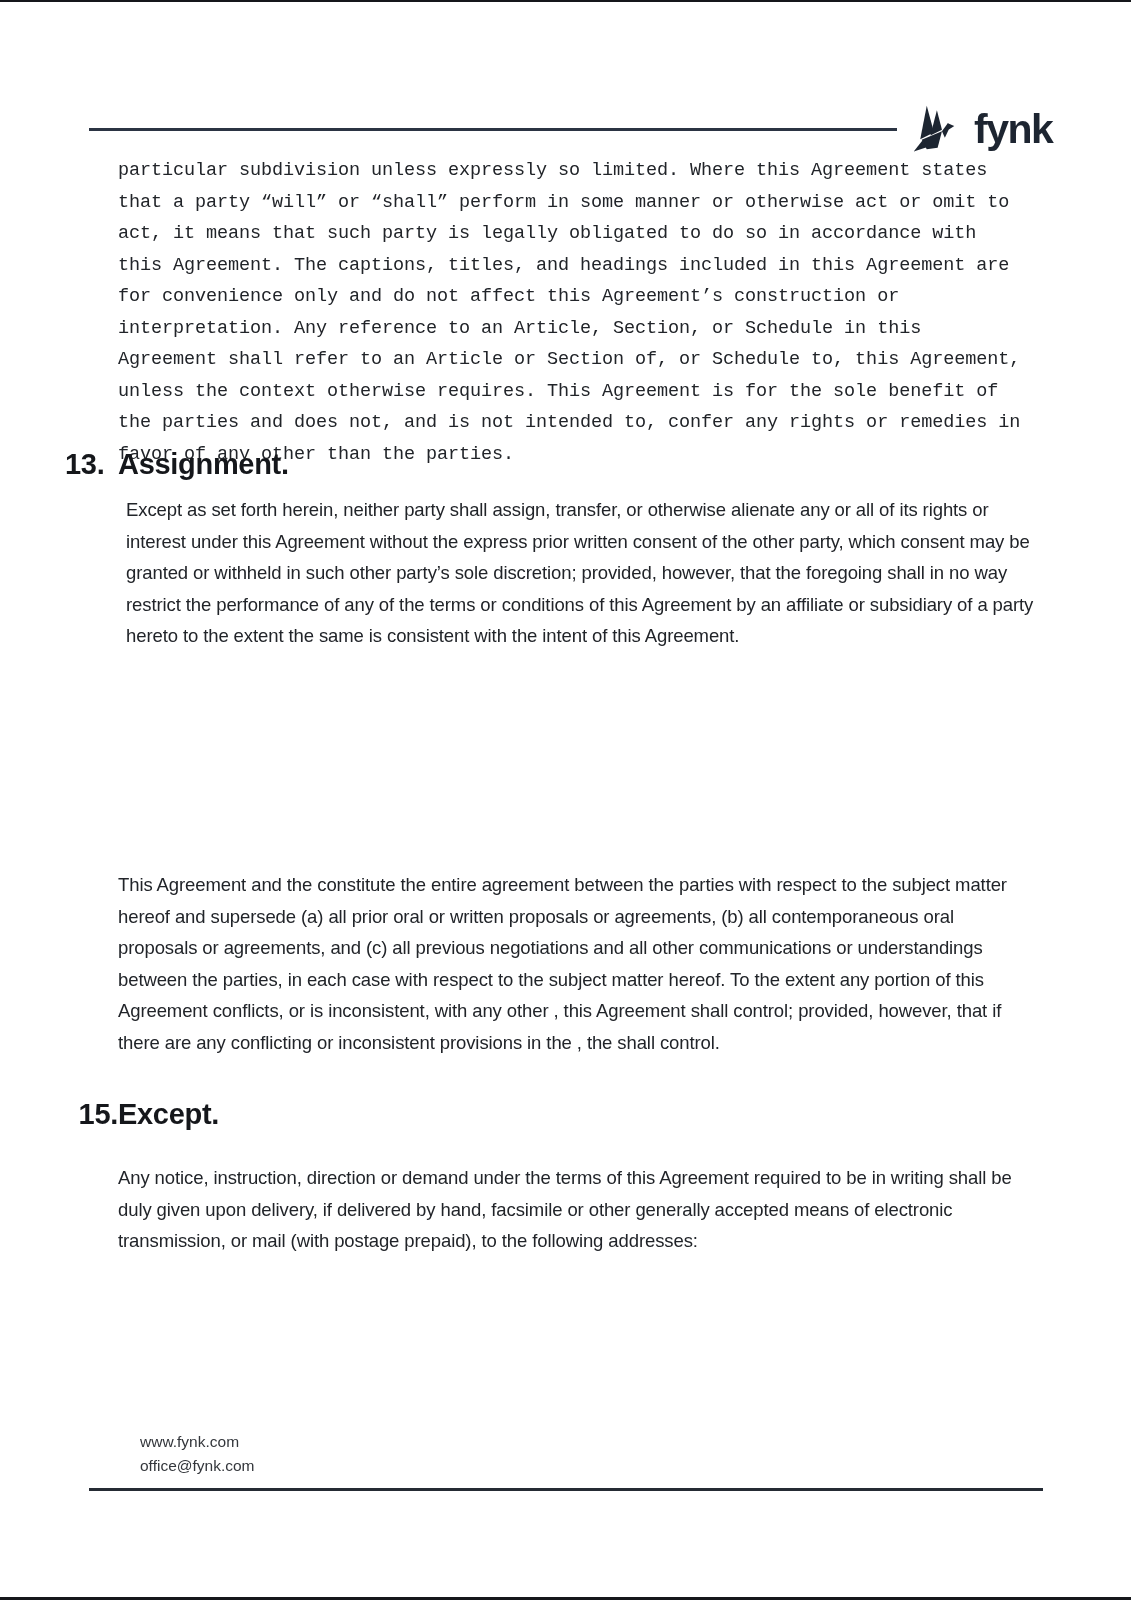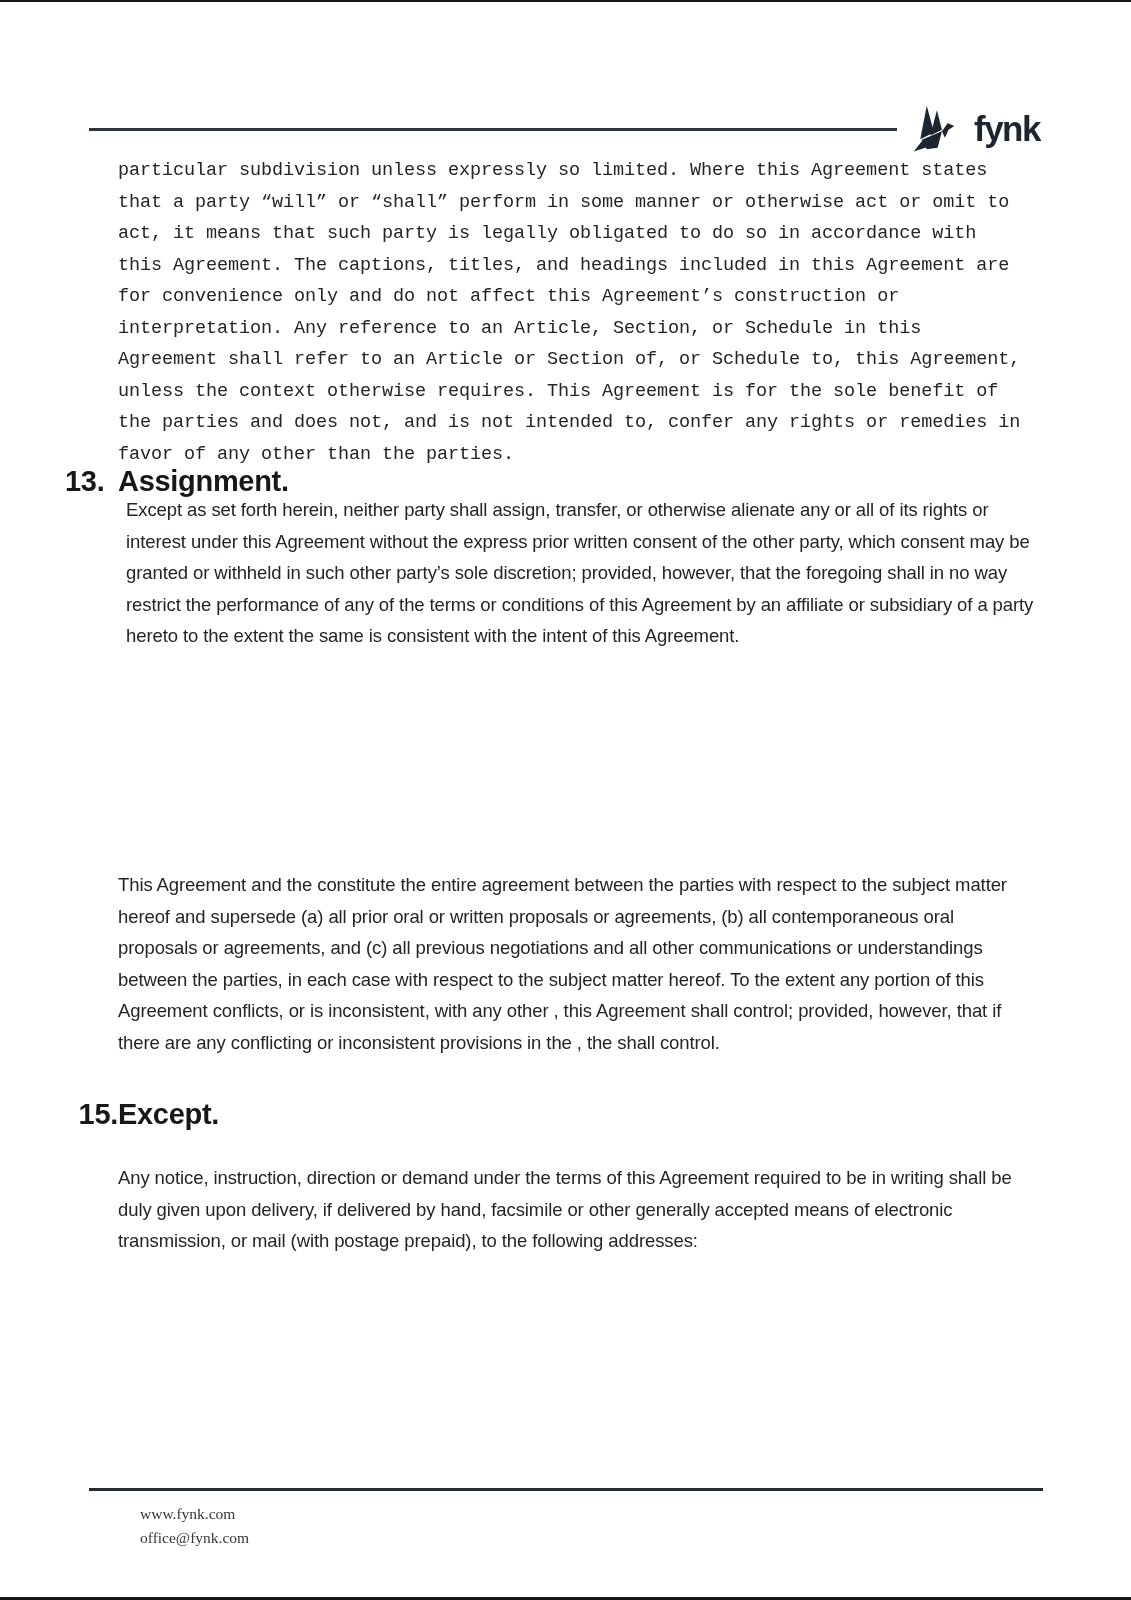--- a/index.html
+++ b/index.html
@@ -16,51 +16,51 @@
   .header-rule {
     position:absolute; left:89px; top:128px; width:808px; height:2.5px;
     background:#2b3443;
   }
   .logo {
     position:absolute; left:913px; top:99px; height:60px;
     display:flex; align-items:center; gap:19px;
   }
   .logo svg { width:42px; height:58px; display:block; }
   .wordmark {
-    font-size:35px; font-weight:800; color:#1d2531;
+    font-size:41px; font-weight:800; color:#1d2531;
     letter-spacing:-1.5px; line-height:58px;
   }
 
   .para {
     position:absolute; left:118px; width:908px;
     font-size:18.5px; line-height:31.5px; letter-spacing:-0.1px;
     color:#212429; text-align:left;
   }
   .heading {
     position:absolute; left:65px; display:flex;
     font-size:29px; line-height:36px; font-weight:700;
     color:#15171b; letter-spacing:-0.3px;
   }
   .heading .num { flex:0 0 53px; width:53px; }
 
   #p-intro { top:155px;font-family:Liberation Mono, monospace; }
-  #h-13 { top:463px; }
+  #h-13 { top:446px; }
   #p-13 { top:494px;margin-left:8px; }
   #h-14 { top:764px; }
   #p-14 { top:830px;margin-top:39px; }
   #h-15 { top:1096px;text-align:right; }
   #p-15 { top:1162px; }
 
   .footer-rule {
     position:absolute; left:89px; top:1488px; width:954px; height:2.5px;
     background:#252b34;
   }
   .footer-text {
-    position:absolute; left:140px; top:1502px;
-    font-size:15.5px; line-height:24px; color:#33363b;font-family:Liberation Serif, serif;
+    position:absolute; left:140px; top:1430px;
+    font-size:15.5px; line-height:24px; color:#33363b;
   }
 </style>
 </head>
 <body>
 
 <div class="page">
 
   <div class="edge edge-top"></div>
   <div class="edge edge-bottom"></div>
 

